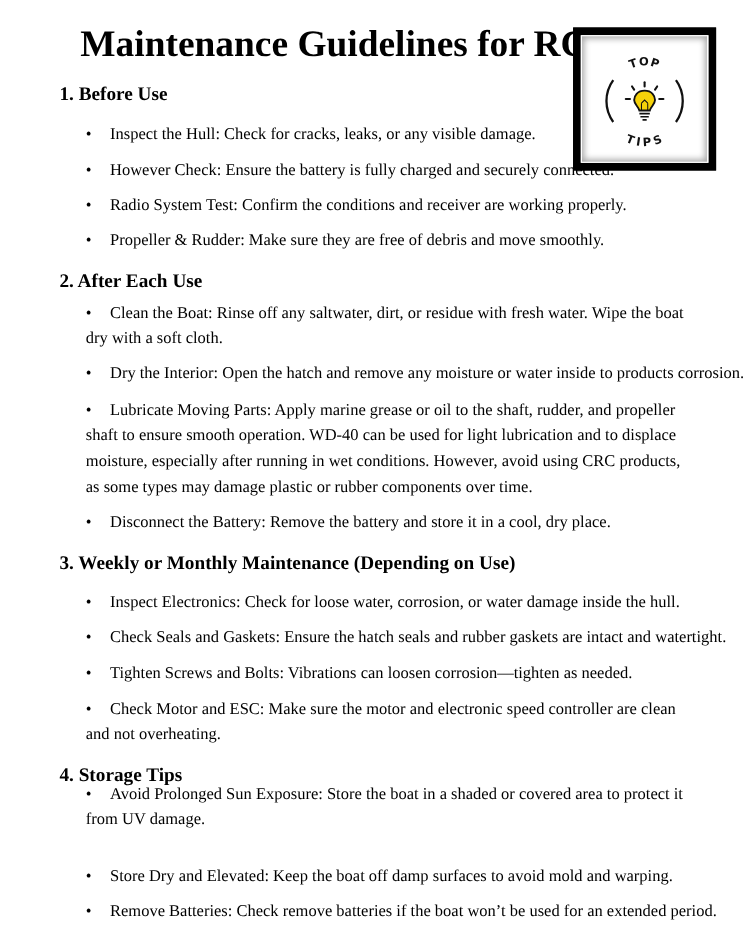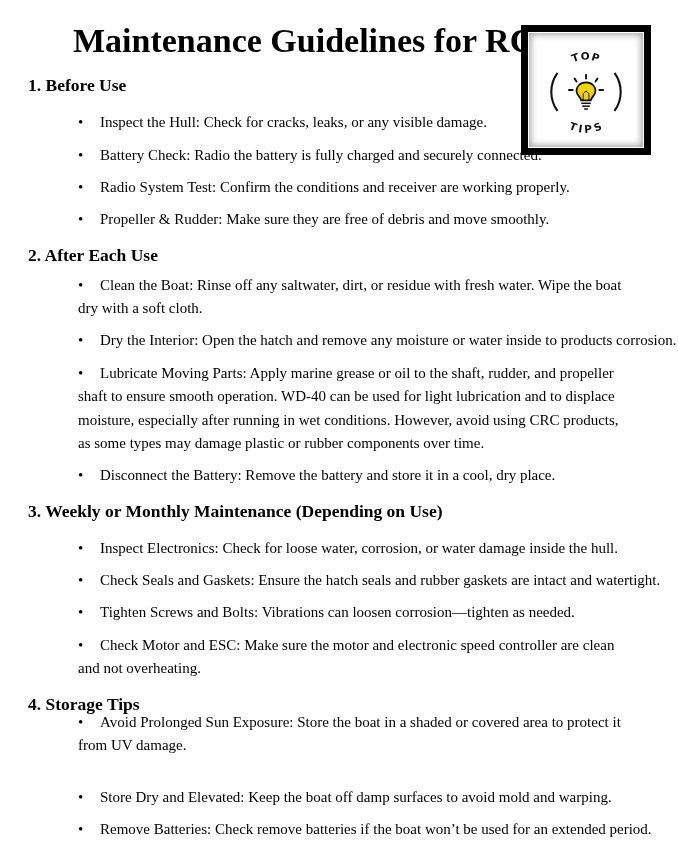--- a/index.html
+++ b/index.html
@@ -1,19 +1,19 @@
 <!DOCTYPE html>
 <html><head>
 <meta charset="utf-8">
 <style>
   html, body { margin:0; padding:0; background:#ffffff; }
   body { width:678px; height:861px; position:relative; overflow:hidden;
          font-family:"Liberation Serif", "DejaVu Serif", serif; color:#000; }
   .title { position:absolute; left:73px; top:22px; font-size:34px; font-weight:bold; margin:0; white-space:nowrap; }
-  .h2 { position:absolute; left:28px; font-size:17.5px; font-weight:bold; margin:0; white-space:nowrap; }
+  .h2 { position:absolute; left:54px; font-size:17.5px; font-weight:bold; margin:0; white-space:nowrap; }
   .item { position:absolute; left:78px; right:50px; font-size:15px; line-height:23.3px; }
   .item .bullet { display:inline-block; width:22px; }
   .item.single { white-space:nowrap; }
   .tips-box { position:absolute; left:521px; top:25px; width:130px; height:130px; box-sizing:border-box;
               border:4px solid #000; background:#000; }
   .tips-inner { position:absolute; left:3px; top:3px; right:3px; bottom:3px; background:#fff;
                 box-shadow: inset 0 0 6px 2px rgba(0,0,0,0.35); border:1px solid #fff; }
   .tips-inner svg { position:absolute; left:0; top:0; width:100%; height:100%; }
 </style>
 </head>
@@ -47,21 +47,21 @@
       <path d="M 57 71 L 57 64 M 63 71 L 63 64 M 57 64 L 60 61 L 63 64" fill="none" stroke="#111" stroke-width="1"></path>
       <line x1="55" y1="74" x2="65" y2="74" stroke="#111" stroke-width="1.6"></line>
       <line x1="56" y1="77" x2="64" y2="77" stroke="#111" stroke-width="1.6"></line>
       <line x1="58" y1="80" x2="62" y2="80" stroke="#111" stroke-width="1.6"></line>
     </svg>
   </div>
 </div>
 
 <h2 class="h2" style="top:75px">1. Before Use</h2>
 <div class="item single" style="top:111px"><span class="bullet">•</span><span>Inspect the Hull: Check for cracks, leaks, or any visible damage.</span></div>
-<div class="item single" style="top:144px"><span class="bullet">•</span><span>Battery Check: Radio the battery is fully charged and securely connected.</span></div>
+<div class="item single" style="top:144px"><span class="bullet">•</span><span>However Check: Ensure the battery is fully charged and securely connected.</span></div>
 <div class="item single" style="top:176px"><span class="bullet">•</span><span>Radio System Test: Confirm the conditions and receiver are working properly.</span></div>
 <div class="item single" style="top:208px"><span class="bullet">•</span><span>Propeller &amp; Rudder: Make sure they are free of debris and move smoothly.</span></div>
 
 <h2 class="h2" style="top:245px">2. After Each Use</h2>
 <div class="item" style="top:274px"><span class="bullet">•</span><span>Clean the Boat: Rinse off any saltwater, dirt, or residue with fresh water. Wipe the boat dry with a soft cloth.</span></div>
 <div class="item single" style="top:329px"><span class="bullet">•</span><span>Dry the Interior: Open the hatch and remove any moisture or water inside to products corrosion.</span></div>
 <div class="item" style="top:362px"><span class="bullet">•</span><span>Lubricate Moving Parts: Apply marine grease or oil to the shaft, rudder, and propeller shaft to ensure smooth operation. WD-40 can be used for light lubrication and to displace moisture, especially after running in wet conditions. However, avoid using CRC products, as some types may damage plastic or rubber components over time.</span></div>
 <div class="item single" style="top:464px"><span class="bullet">•</span><span>Disconnect the Battery: Remove the battery and store it in a cool, dry place.</span></div>
 
 <h2 class="h2" style="top:501px">3. Weekly or Monthly Maintenance (Depending on Use)</h2>

